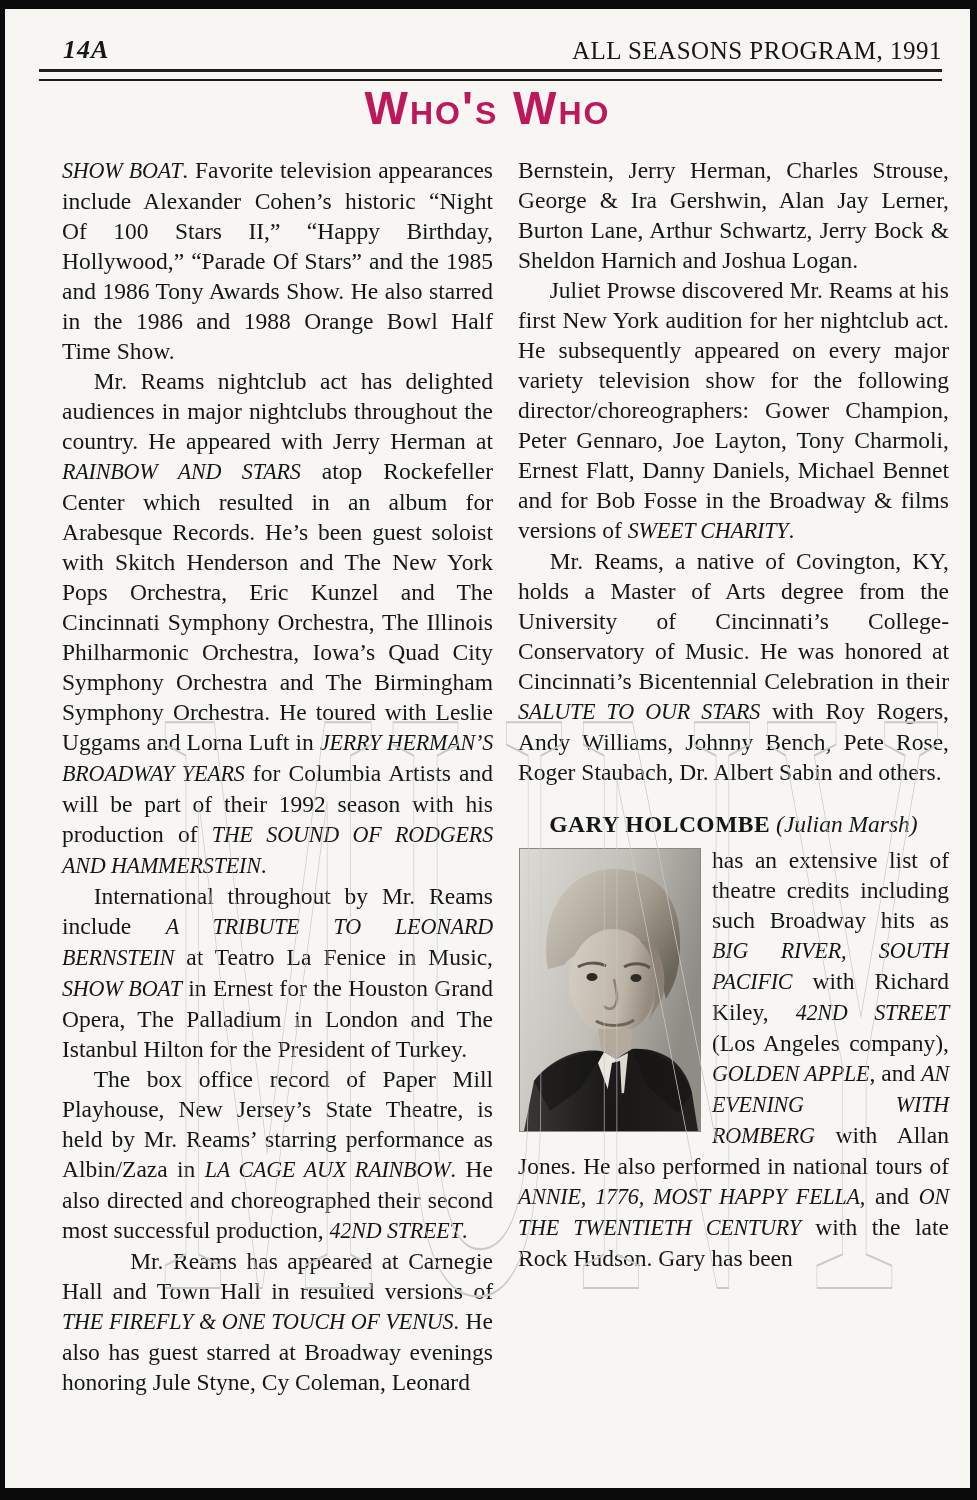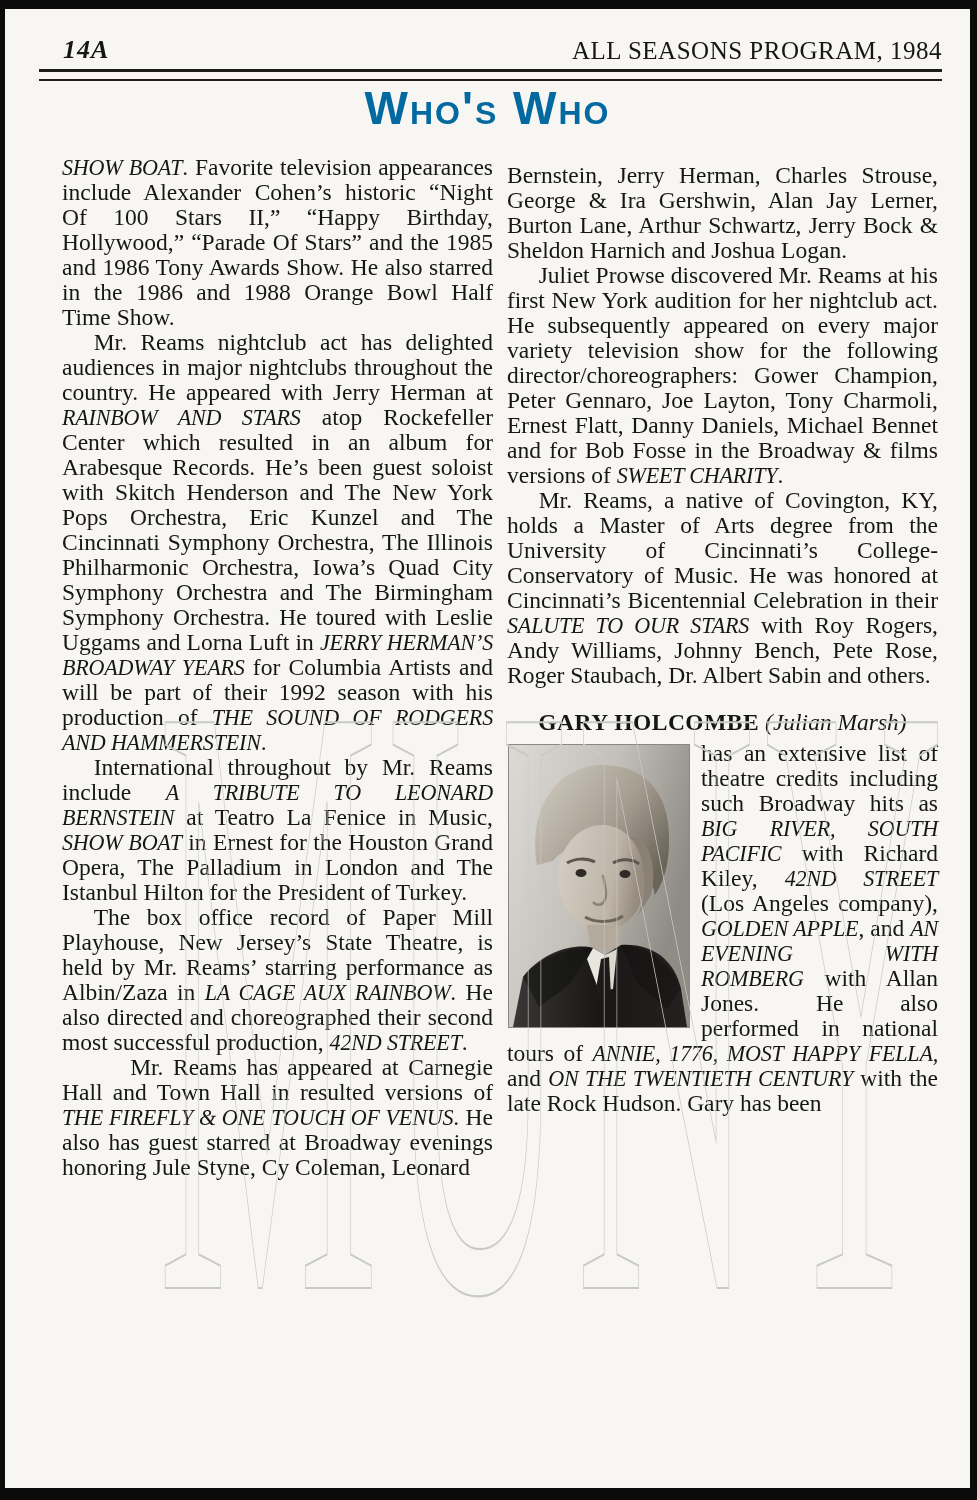--- a/index.html
+++ b/index.html
@@ -10,26 +10,26 @@
          background:#f7f6f2;color:#161616;}
   
   .pageno{position:absolute;left:58px;top:26px;font-style:italic;
           font-size:26px;font-weight:bold;letter-spacing:1px;}
   .hdr-right{position:absolute;right:28px;top:28px;font-size:25px;
              letter-spacing:0.5px;white-space:nowrap;}
   .rules{position:absolute;left:34px;right:28px;top:60px;height:7px;
          border-top:3px solid #1d1d1d;border-bottom:2px solid #1d1d1d;}
   .title{position:absolute;left:0;right:0;top:72px;text-align:center;
          font-family:"Liberation Sans",sans-serif;font-weight:bold;
-         font-variant:small-caps;font-size:46px;letter-spacing:2px;color:#0369a1;}
+         font-variant:small-caps;font-size:46px;letter-spacing:2px;color:#be185d;}
   
   .col{position:absolute;top:146px;width:431px;font-size:23.5px;
-       line-height:25px;text-align:justify;}
+       line-height:30px;text-align:justify;}
   .col-left{left:57px;}
-  .col-right{left:502px;margin-top:8px;}
+  .col-right{left:513px;}
   .para{margin:0;}
   .indent{text-indent:1.35em;}
   .indent2{text-indent:2.9em;}
   .it{font-style:italic;font-size:0.94em;letter-spacing:-0.2px;}
   
   .h-head{margin:22px 0 6px 0;text-align:center;}
   .h-name{font-weight:bold;letter-spacing:0.5px;}
   .h-role{font-style:italic;}
   .photo{float:left;width:180px;height:282px;margin:4px 12px 4px 2px;
          outline:1px solid #8a8880;background:#c7c4be;}
@@ -38,21 +38,21 @@
   .wm{position:absolute;left:0;top:0;width:977px;height:1500px;
       pointer-events:none;z-index:5;}
 </style>
 </head>
 <body>
 
 <div class="frame">
   <div class="paper">
 
     <div class="pageno">14A</div>
-    <div class="hdr-right">ALL SEASONS PROGRAM,  1984</div>
+    <div class="hdr-right">ALL SEASONS PROGRAM,  1991</div>
     <div class="rules"></div>
     <div class="title">Who's Who</div>
 
     <div class="col col-left">
         <p class="para"><span class="it">SHOW BOAT</span><span>.  Favorite television appearances include Alexander Cohen’s historic “Night Of 100 Stars II,” “Happy Birthday, Hollywood,” “Parade Of Stars” and the 1985 and 1986 Tony Awards Show.  He also starred in the 1986 and 1988 Orange Bowl Half Time Show.</span></p>
         <p class="para indent"><span>Mr. Reams nightclub act has delighted audiences in major nightclubs throughout the country.  He appeared with Jerry Herman at </span><span class="it">RAINBOW AND STARS</span><span> atop Rockefeller Center which resulted in an album for Arabesque Records.  He’s been guest soloist with Skitch Henderson and The New York Pops Orchestra, Eric Kunzel and The Cincinnati Symphony Orchestra, The Illinois Philharmonic Orchestra, Iowa’s Quad City Symphony Orchestra and The Birmingham Symphony Orchestra.  He toured with Leslie Uggams and Lorna Luft in </span><span class="it">JERRY HERMAN’S BROADWAY YEARS</span><span> for Columbia Artists and will be part of their 1992 season with his production of </span><span class="it">THE SOUND OF RODGERS AND HAMMERSTEIN</span><span>.</span></p>
         <p class="para indent"><span>International throughout by Mr. Reams include </span><span class="it">A TRIBUTE TO LEONARD BERNSTEIN</span><span> at Teatro La Fenice in Music, </span><span class="it">SHOW BOAT</span><span> in Ernest for the Houston Grand Opera, The Palladium in London and The Istanbul Hilton for the President of Turkey.</span></p>
         <p class="para indent"><span>The box office record of Paper Mill Playhouse, New Jersey’s State Theatre, is held by Mr. Reams’ starring performance as Albin/Zaza in </span><span class="it">LA CAGE AUX RAINBOW</span><span>.  He also directed and choreographed their second most successful production, </span><span class="it">42ND STREET</span><span>.</span></p>
         <p class="para indent2"><span>Mr. Reams has appeared at Carnegie Hall and Town Hall in resulted versions of </span><span class="it">THE FIREFLY &amp; ONE TOUCH OF VENUS</span><span>.  He  also has guest starred at Broadway evenings honoring Jule Styne, Cy Coleman, Leonard</span></p>
       </div>

